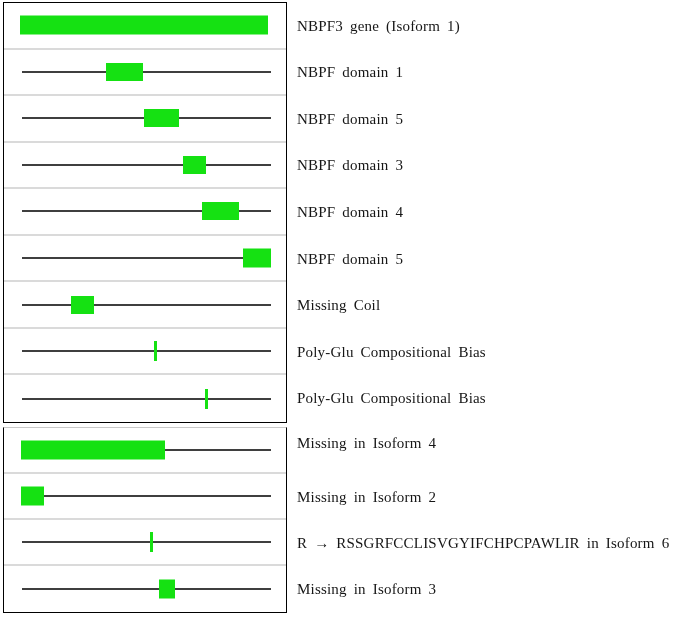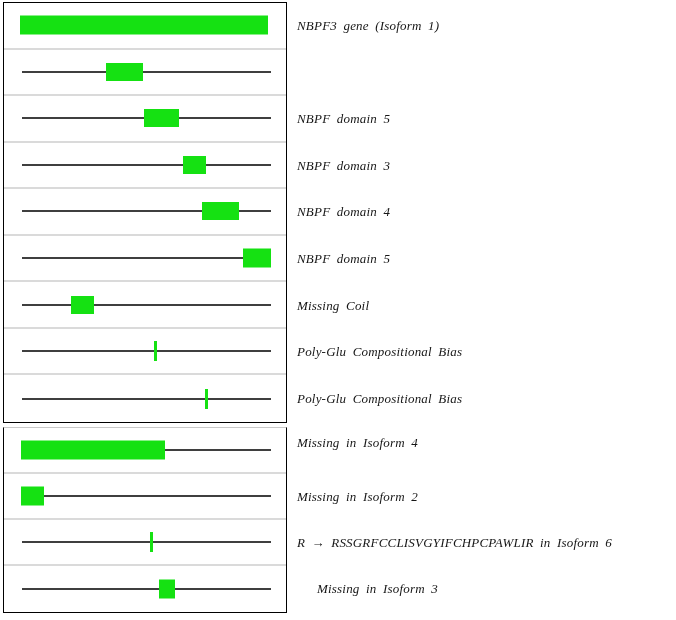--- a/index.html
+++ b/index.html
@@ -50,26 +50,25 @@
     left: 297px;
     top: 0;
     right: 0;
     height: 100%;
   }
   .feature-label {
     position: absolute;
     left: 0;
     display: flex;
     align-items: center;
-    font-size: 13px;
+    font-size: 15px;
     color: var(--label-text, #161616);
     word-spacing: 3px;
     letter-spacing: 0.2px;
     white-space: nowrap;
-    font-style: italic;
   }
 </style>
 </head>
 <body>
 
 <div id="stage">
   <div id="panel-1" class="panel">
       <div class="row" style="height: 46.5556px;">
         <div class="feature bar" style="left: 16px; width: 248px; height: 19px;"></div>
       </div>
@@ -119,25 +118,26 @@
         <div class="track-line" style="left: 18px; width: 249px;"></div>
         <div class="feature tick" style="left: 146px; width: 3px; height: 20px;"></div>
       </div>
       <div class="row" style="height: 46px;">
         <div class="track-line" style="left: 18px; width: 249px;"></div>
         <div class="feature box" style="left: 155px; width: 16px; height: 19px;"></div>
       </div>
     </div>
   <div id="labels-layer">
       <div class="feature-label" style="top: 3px; height: 46.5556px;">NBPF3 gene (Isoform 1)</div>
+      <div class="feature-label" style="top: 49.5556px; height: 46.5556px;">NBPF domain 1</div>
       <div class="feature-label" style="top: 96.1111px; height: 46.5556px;">NBPF domain 5</div>
       <div class="feature-label" style="top: 142.667px; height: 46.5556px; text-align: center;">NBPF domain 3</div>
       <div class="feature-label" style="top: 189.222px; height: 46.5556px;">NBPF domain 4</div>
       <div class="feature-label" style="top: 235.778px; height: 46.5556px;">NBPF domain 5</div>
       <div class="feature-label" style="top: 282.333px; height: 46.5556px;">Missing Coil</div>
       <div class="feature-label" style="top: 328.889px; height: 46.5556px;">Poly-Glu Compositional Bias</div>
       <div class="feature-label" style="top: 375.444px; height: 46.5556px;">Poly-Glu Compositional Bias</div>
       <div class="feature-label" style="top: 420px; height: 46px; text-align: right;">Missing in Isoform 4</div>
       <div class="feature-label" style="top: 474px; height: 46px;">Missing in Isoform 2</div>
       <div class="feature-label" style="top: 520px; height: 46px;">R → RSSGRFCCLISVGYIFCHPCPAWLIR in Isoform 6</div>
-      <div class="feature-label" style="top: 566px; height: 46px; margin-left: 20px;">Missing in Isoform 3</div>
+      <div class="feature-label" style="top: 566px; height: 46px;">Missing in Isoform 3</div>
     </div>
 </div>
 
 </body></html>

